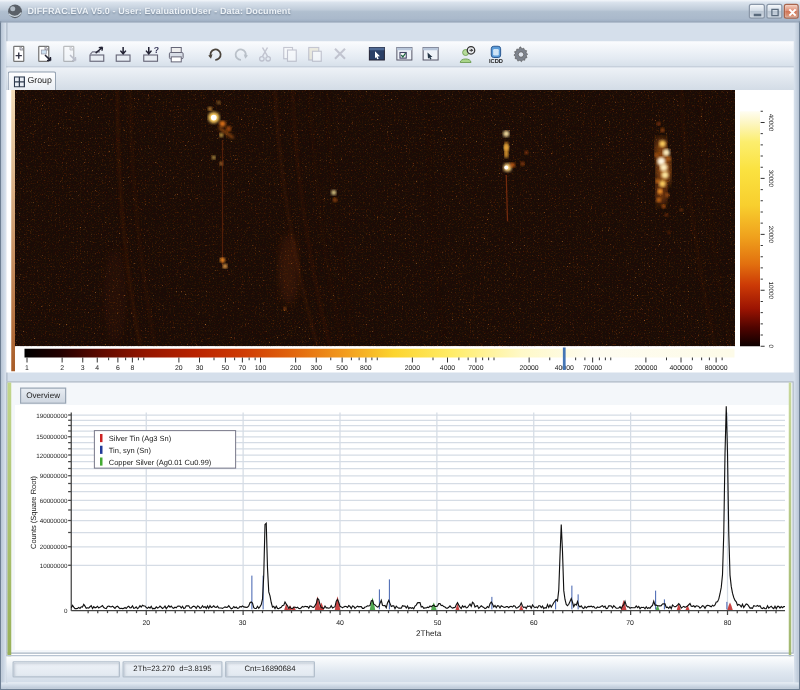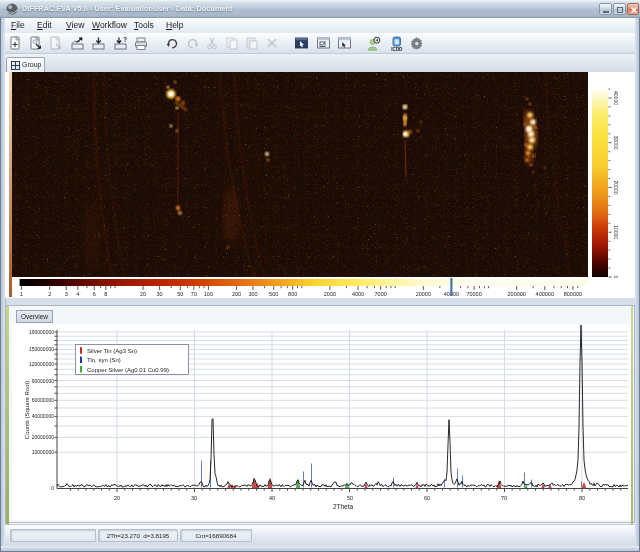--- a/index.html
+++ b/index.html
@@ -42,28 +42,20 @@
    <div class="abs wbtn" style="left:613px;width:13px">
         <div class="abs" style="left:3px;top:3px;width:6px;height:6px;border:1.5px solid #5a6a7c"></div>
       </div>
    <div class="abs wbtn" style="left:627px;width:12px;background:linear-gradient(#f3cebe,#e09078 45%,#cf7254 50%,#dfa085);border-color:#a8644c">
      <svg class="abs" style="left:2px;top:2px" width="8" height="8" viewBox="0 0 8 8">
           <path d="M1.5,1.5 L6.5,6.5 M6.5,1.5 L1.5,6.5" stroke="#fff" stroke-width="1.6"></path>
         </svg>
       </div>
  </div>
 
- <div class="abs" id="menubar">
-  <span style="left:6px"><u>F</u>ile</span>
-      <span style="left:32px"><u>E</u>dit</span>
-  <span style="left:61px"><u>V</u>iew</span>
-      <span style="left:87px"><u>W</u>orkflow</span>
-  <span style="left:129px"><u>T</u>ools</span>
-      <span style="left:161px"><u>H</u>elp</span>
- </div>
 
  <div class="abs" id="toolbar">
       <svg style="position:absolute;left:3px;top:3px;width:16px;height:16px;" viewBox="0 0 16 16">
         <g>
           <rect x="3" y="1" width="8" height="12" fill="#fff" stroke="#777" stroke-width="1" rx="0.5"></rect>
           <path d="M8,1 L11,4 L8,4 Z" fill="#dde" stroke="#777" stroke-width="0.6"></path>
           <path d="M7,6 L7,11 M4.5,8.5 L9.5,8.5" stroke="#334" stroke-width="1.1"></path>
         </g>
       </svg>
       <svg style="position:absolute;left:23px;top:3px;width:16px;height:16px;" viewBox="0 0 16 16">

